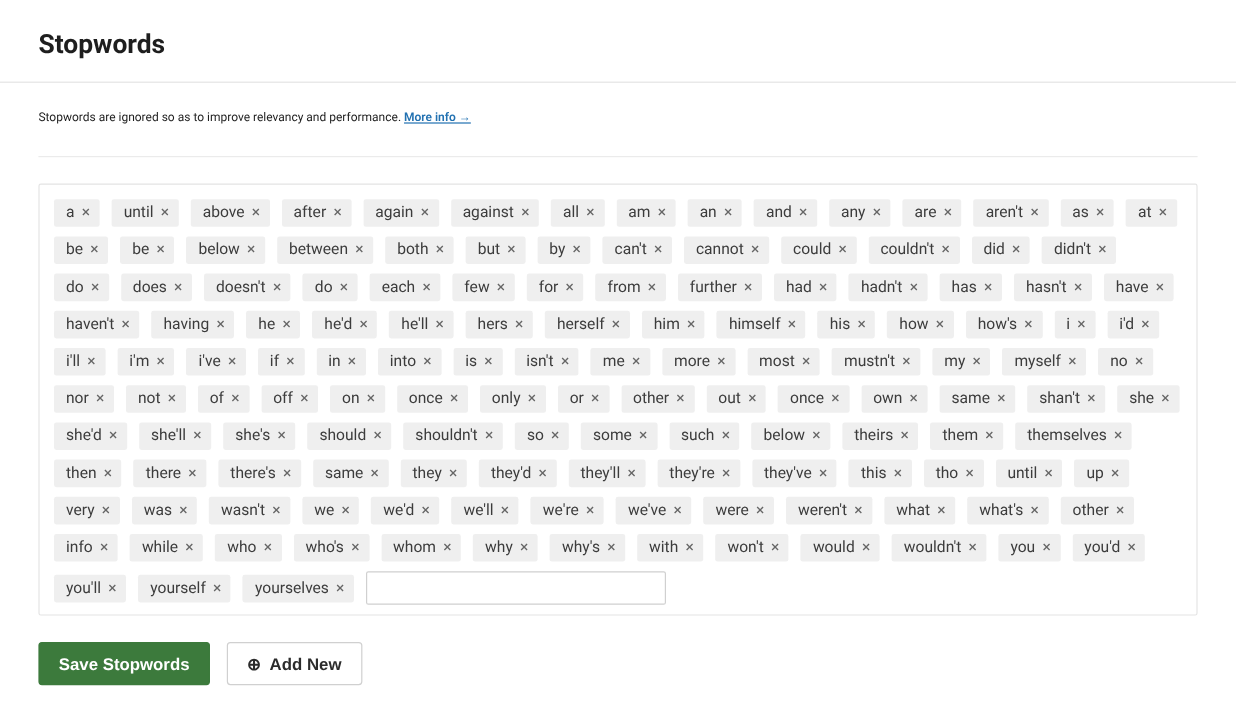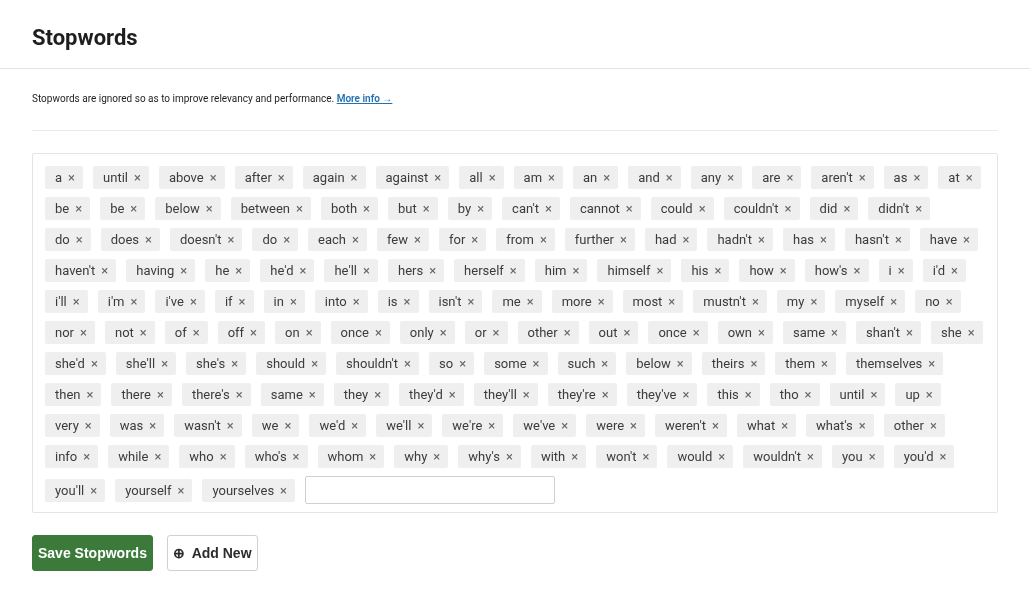--- a/index.html
+++ b/index.html
@@ -87,21 +87,21 @@
       font-size: 13px;
     }
     .actions {
       display: flex;
       gap: 14px;
       margin-top: 0;
     }
     .btn {
       display: inline-flex;
       align-items: center;
-      padding: 9px 5px;
+      padding: 9px 16px;
       font-size: 14px;
       font-weight: 600;
       border-radius: 3px;
       cursor: pointer;
       border: 1px solid transparent;
     }
     .btn-primary {
       background: #3c7a3c;
       color: #fff;
       border-color: #3c7a3c;

